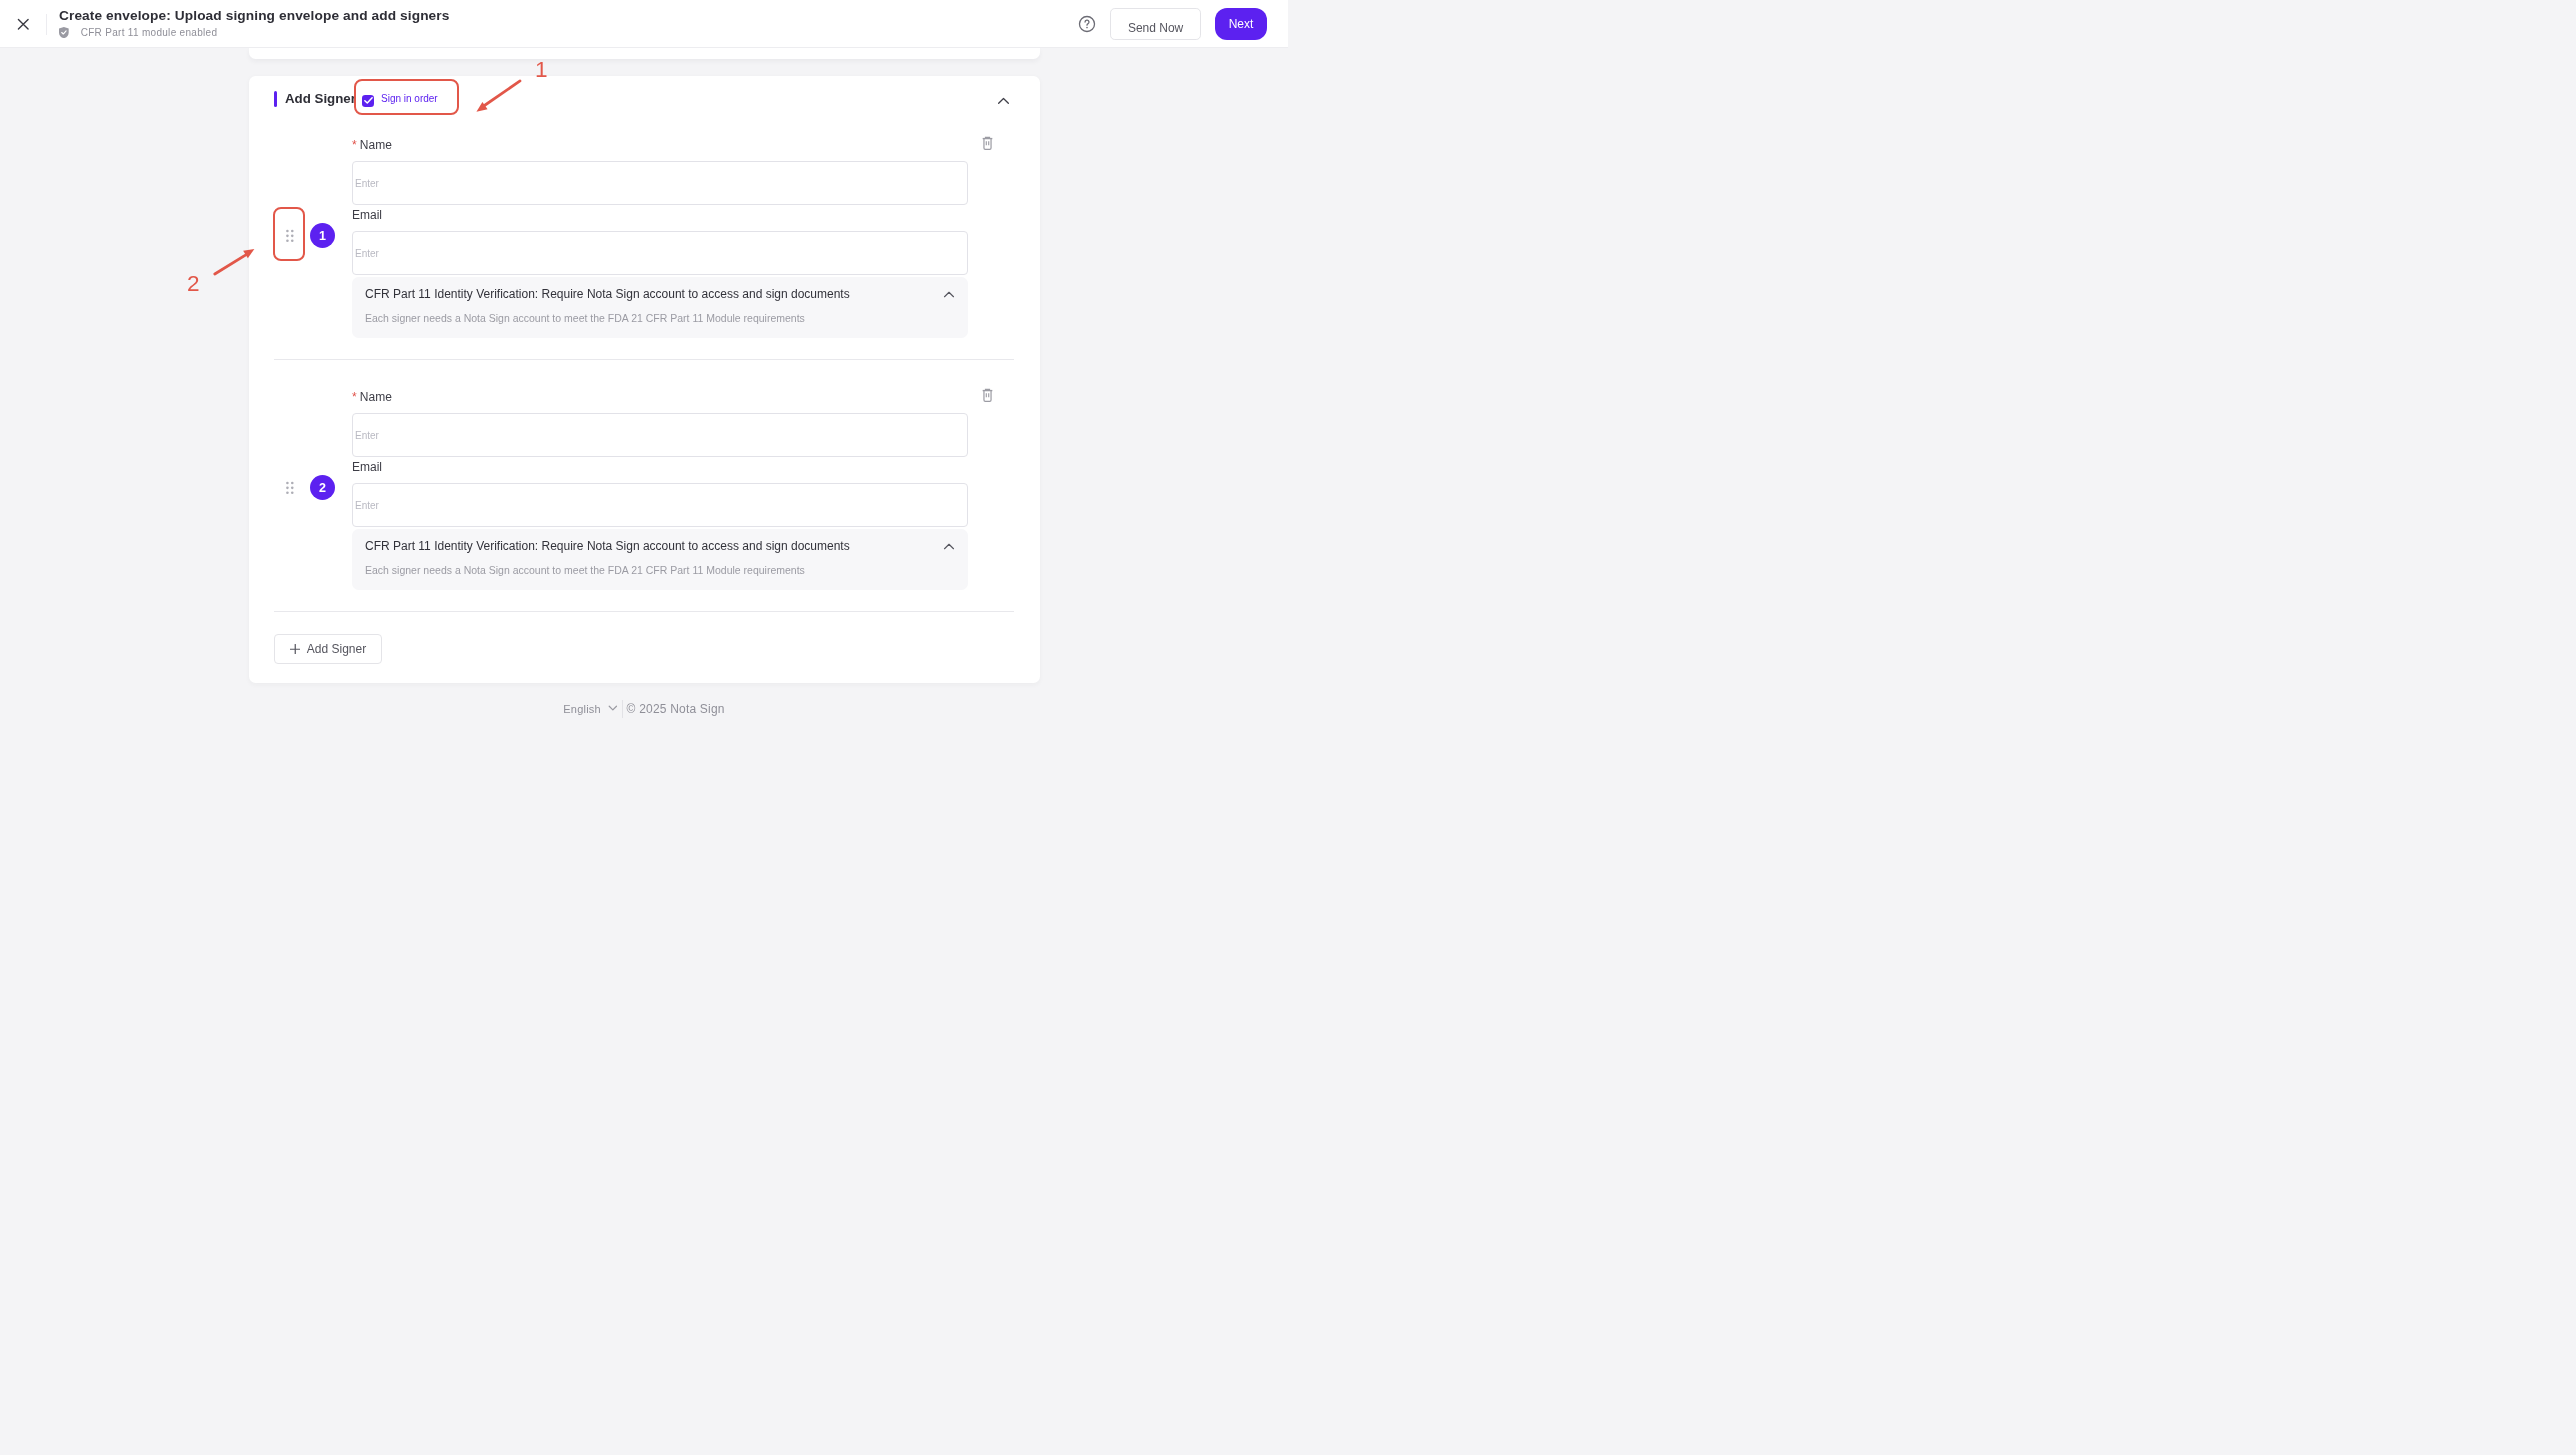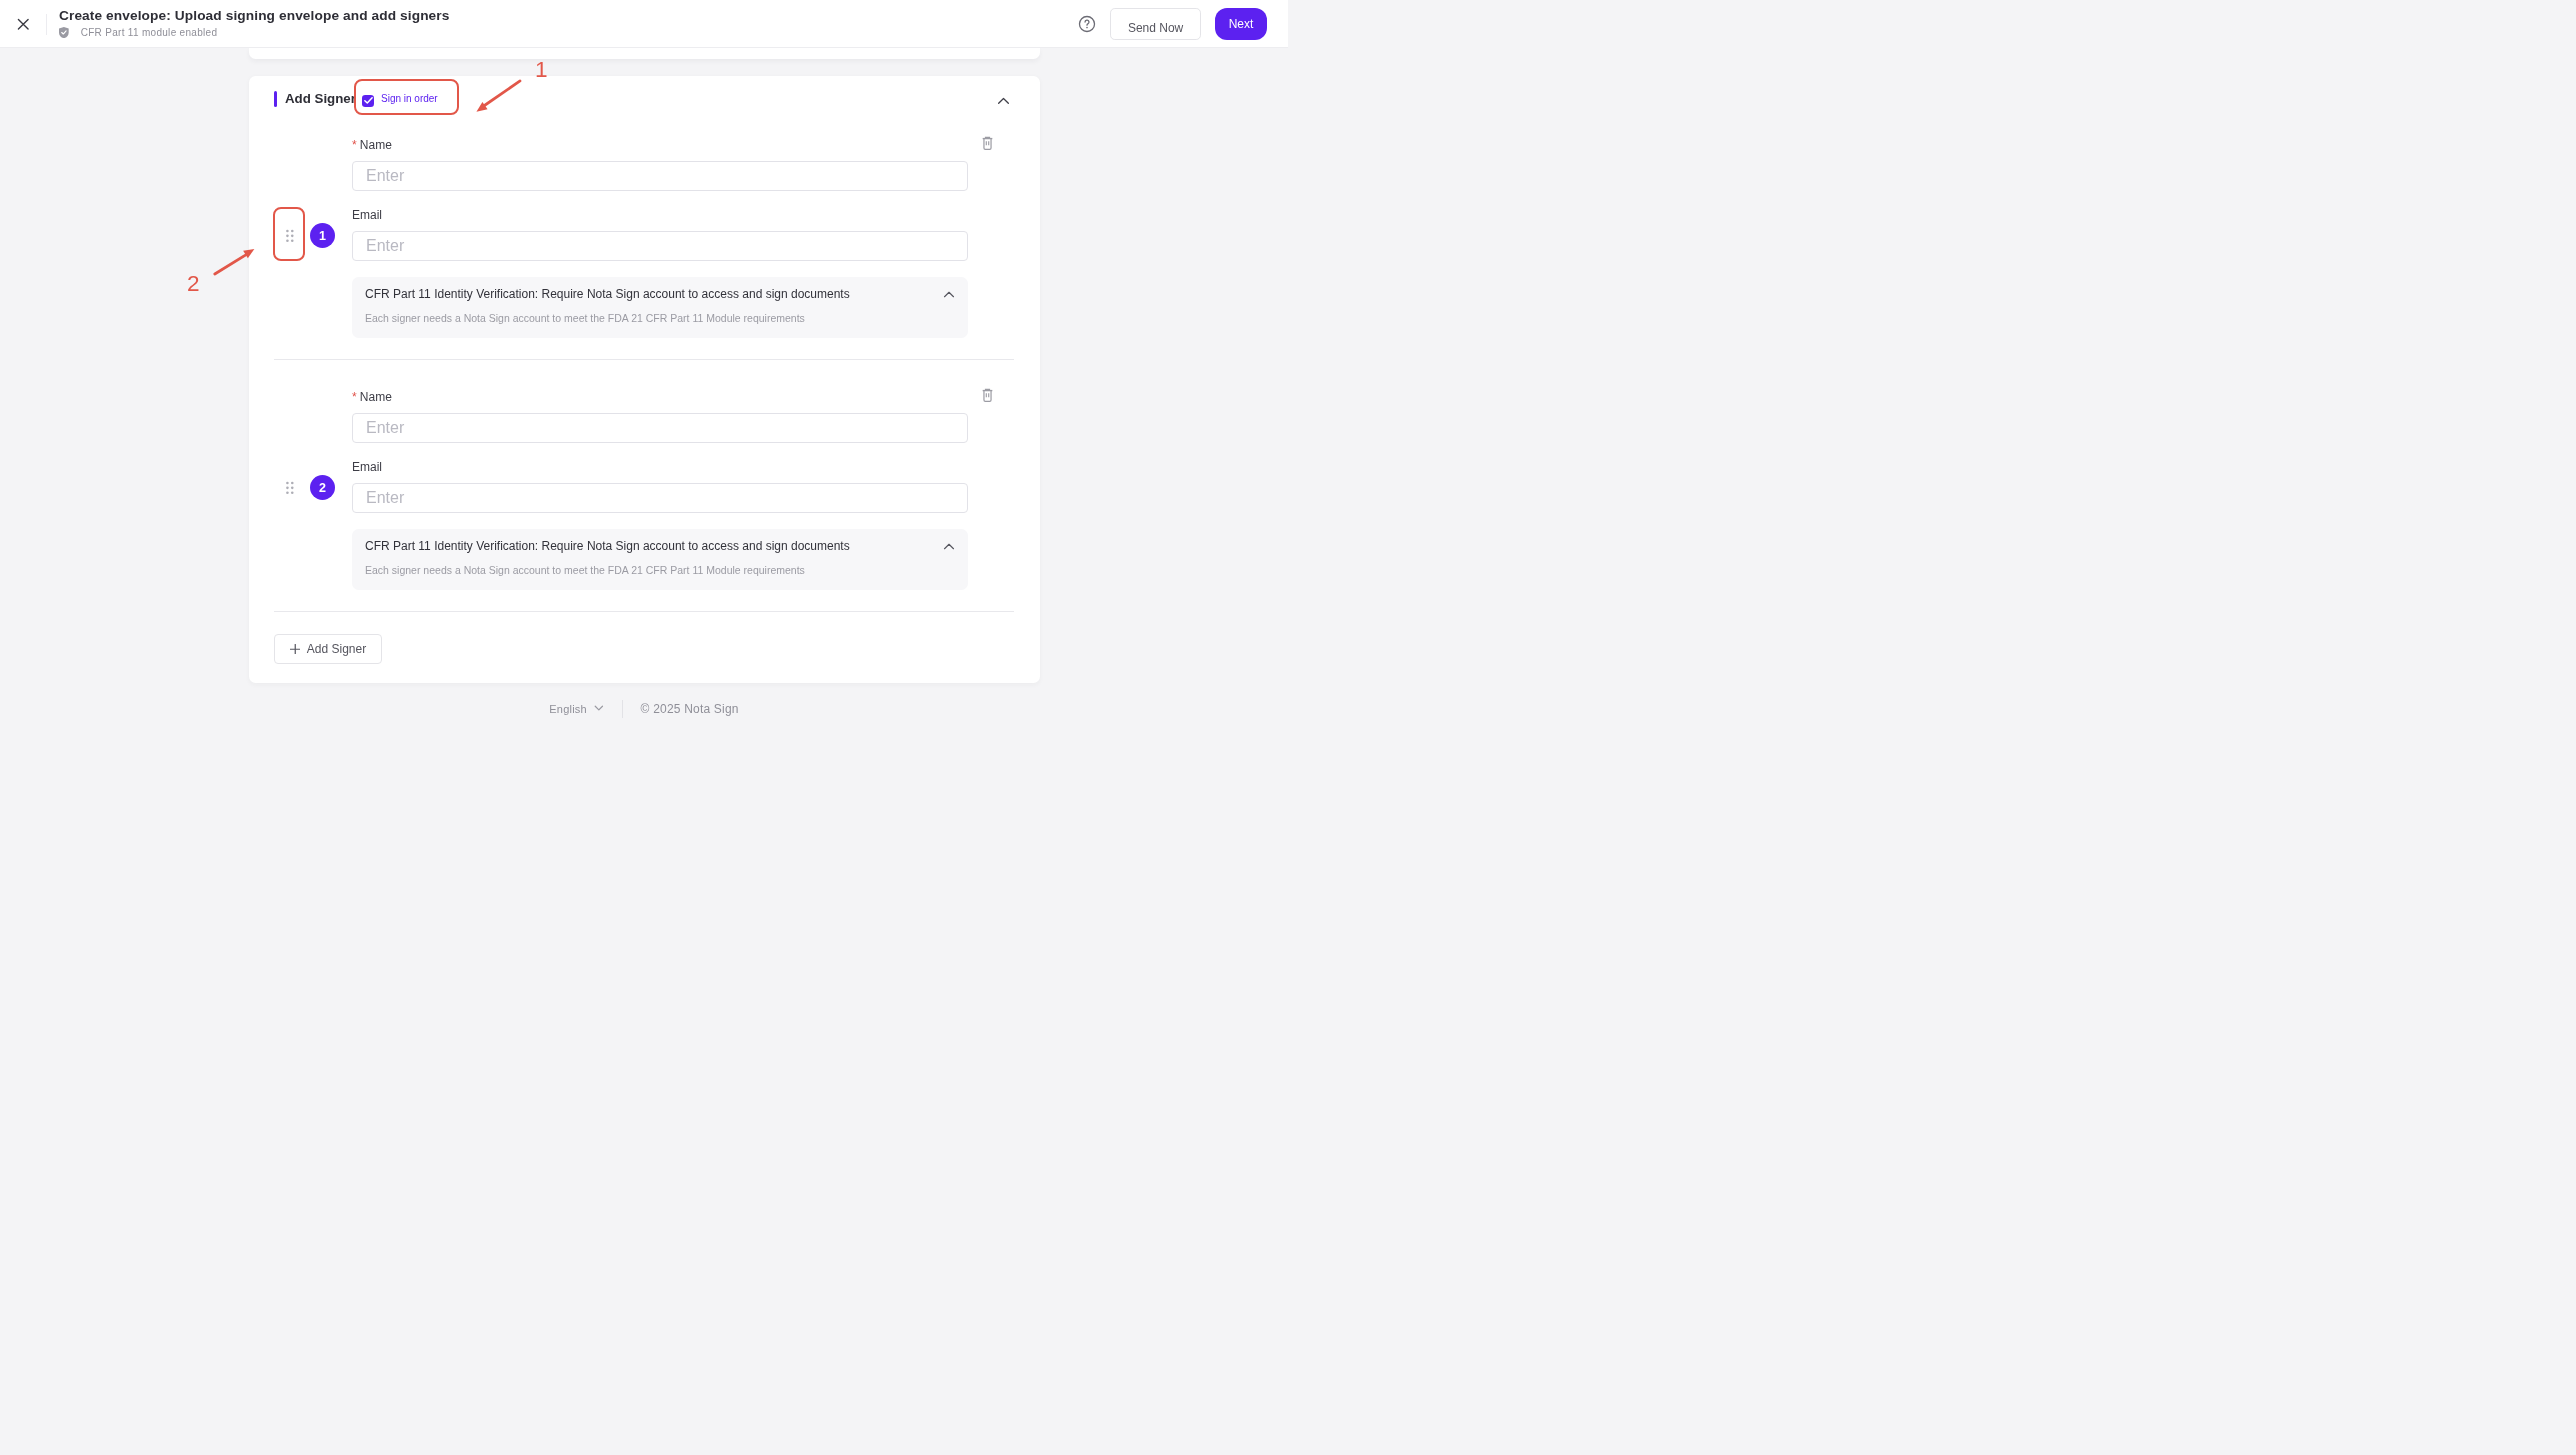--- a/index.html
+++ b/index.html
@@ -58,22 +58,22 @@
   .signer { position:absolute; left:0; width:791px; height:226px; }
   .signer-1 { top:51px; }
   .signer-2 { top:303px; }
 
   .field-label { font-size:12px; color:#3d3d46; }
   .req-mark { color:#e0524a; margin-right:3.2px; font-size:12px; }
   .name-label { left:103px; top:10.5px; }
   .email-label { left:103px; top:81px; }
   .trash-btn { left:729px; top:7.3px; width:18px; height:18px; background:none; border:none; cursor:pointer; }
   .field {
-    position:absolute; width:616px; height:30px; border:0.8px solid #e2e2e8; border-radius:4px;
-    font-family:inherit; font-size:16px; color:#3d3d46; padding:0 13px; background:#fff; outline:none;
+    position:absolute; width:616px; height:44px; border:0.8px solid #e2e2e8; border-radius:4px;
+    font-family:inherit; font-size:10px; color:#3d3d46; padding:0 2px; background:#fff; outline:none;
   }
   .field::placeholder { color:#b9b9c2; }
   .name-input { left:103px; top:34px; }
   .email-input { left:103px; top:104px; }
   .drag-handle { left:36px; top:102px; width:9.7px; height:13.7px; cursor:grab; }
   .order-badge {
     left:61px; top:96px; width:25px; height:25px; border-radius:50%; background:#5c21f0;
     color:#fff; font-size:12.5px; font-weight:700; display:flex; align-items:center; justify-content:center;
   }
   .cfr-box { left:103px; top:150px; width:616px; height:61px; background:#f7f7f9; border-radius:6.5px; }
@@ -96,21 +96,21 @@
   .anno-rect { position:absolute; border:2.4px solid #e25749; border-radius:8px; }
   .anno-rect-1 { left:354px; top:79px; width:105px; height:36px; }
   .anno-rect-2 { left:273px; top:207px; width:31.5px; height:54px; }
   .anno-num { position:absolute; color:#e25749; font-size:22.6px; font-weight:400; }
   .anno-num-1 { left:535px; top:57px; }
   .anno-num-2 { left:187px; top:271px; }
 
   
   .footer {
     position:absolute; left:0; top:693px; width:1288px; height:31px;
-    display:flex; align-items:center; justify-content:center; gap:18px;
+    display:flex; align-items:center; justify-content:center; gap:4px;
   }
   .lang-group { display:flex; align-items:center; gap:7.3px; cursor:pointer; background:none; border:none; font-family:inherit; }
   .lang-label { font-size:11px; color:#8f8f98; letter-spacing:0.2px; }
   .footer-vdiv { width:0.8px; height:18px; background:#e2e2e6; }
   .copyright { font-size:12px; color:#8f8f98; letter-spacing:0.2px; }
 </style>
 </head>
 <body>
 
 <header class="topbar">

